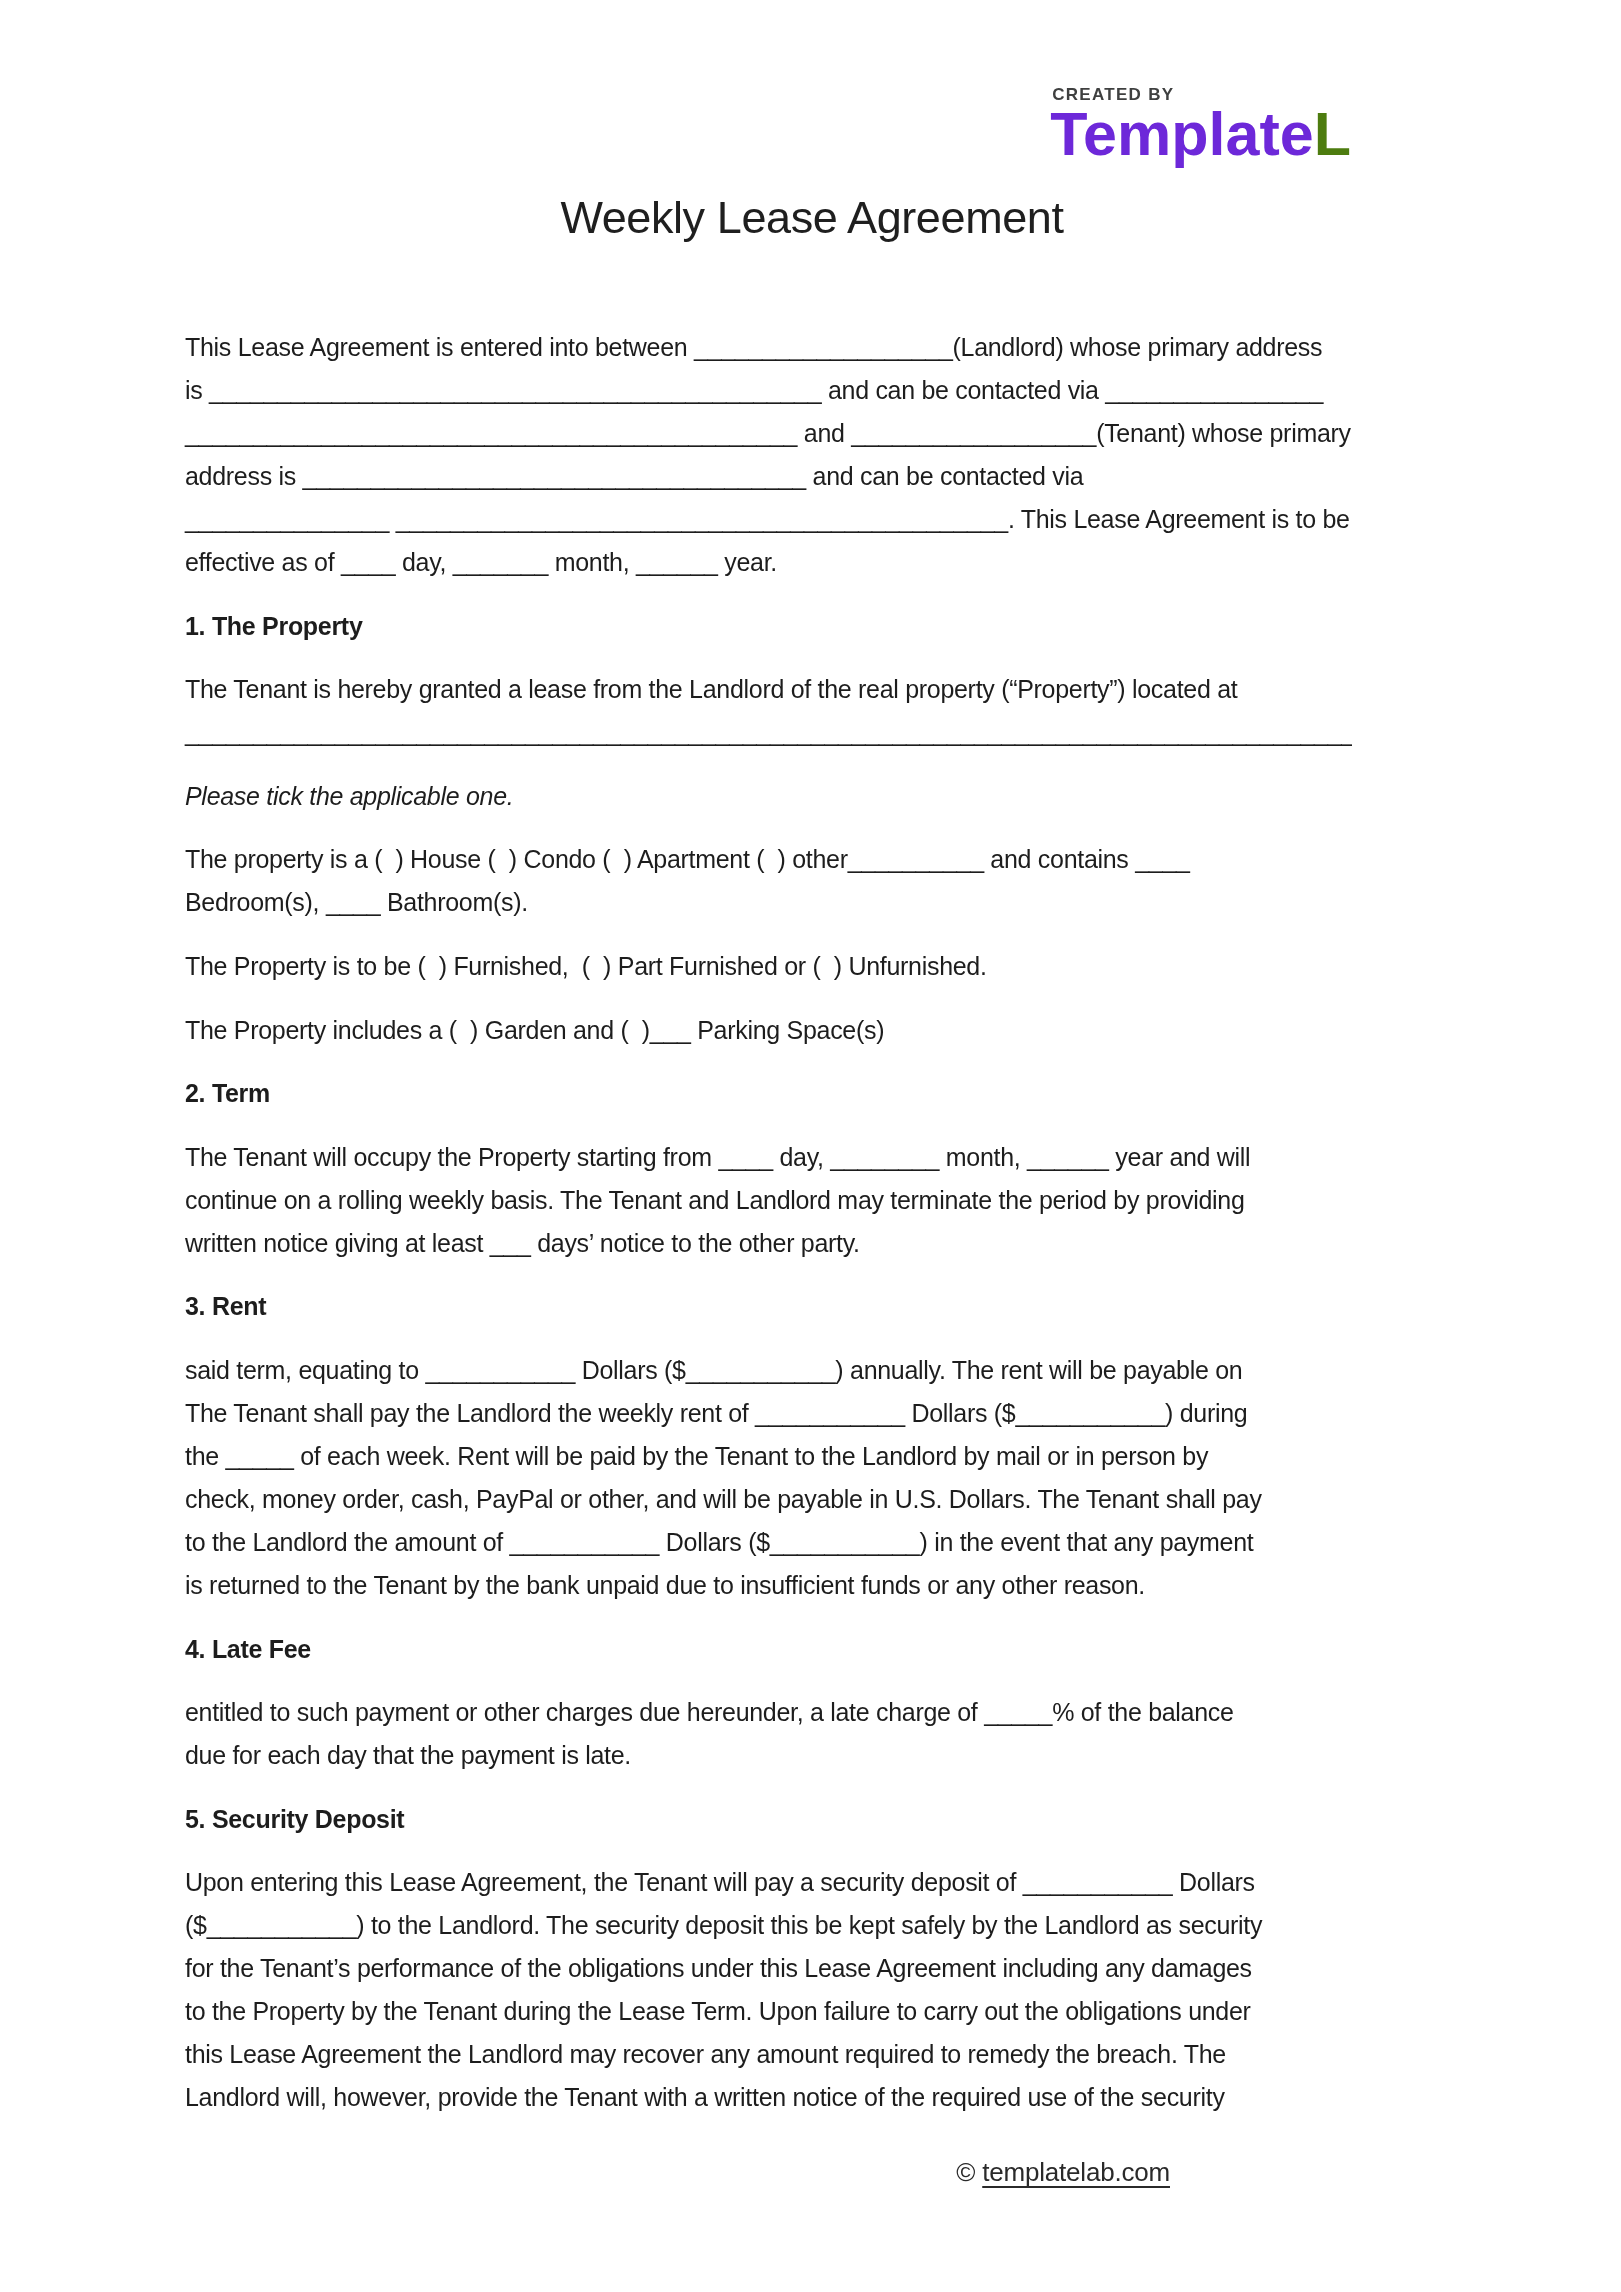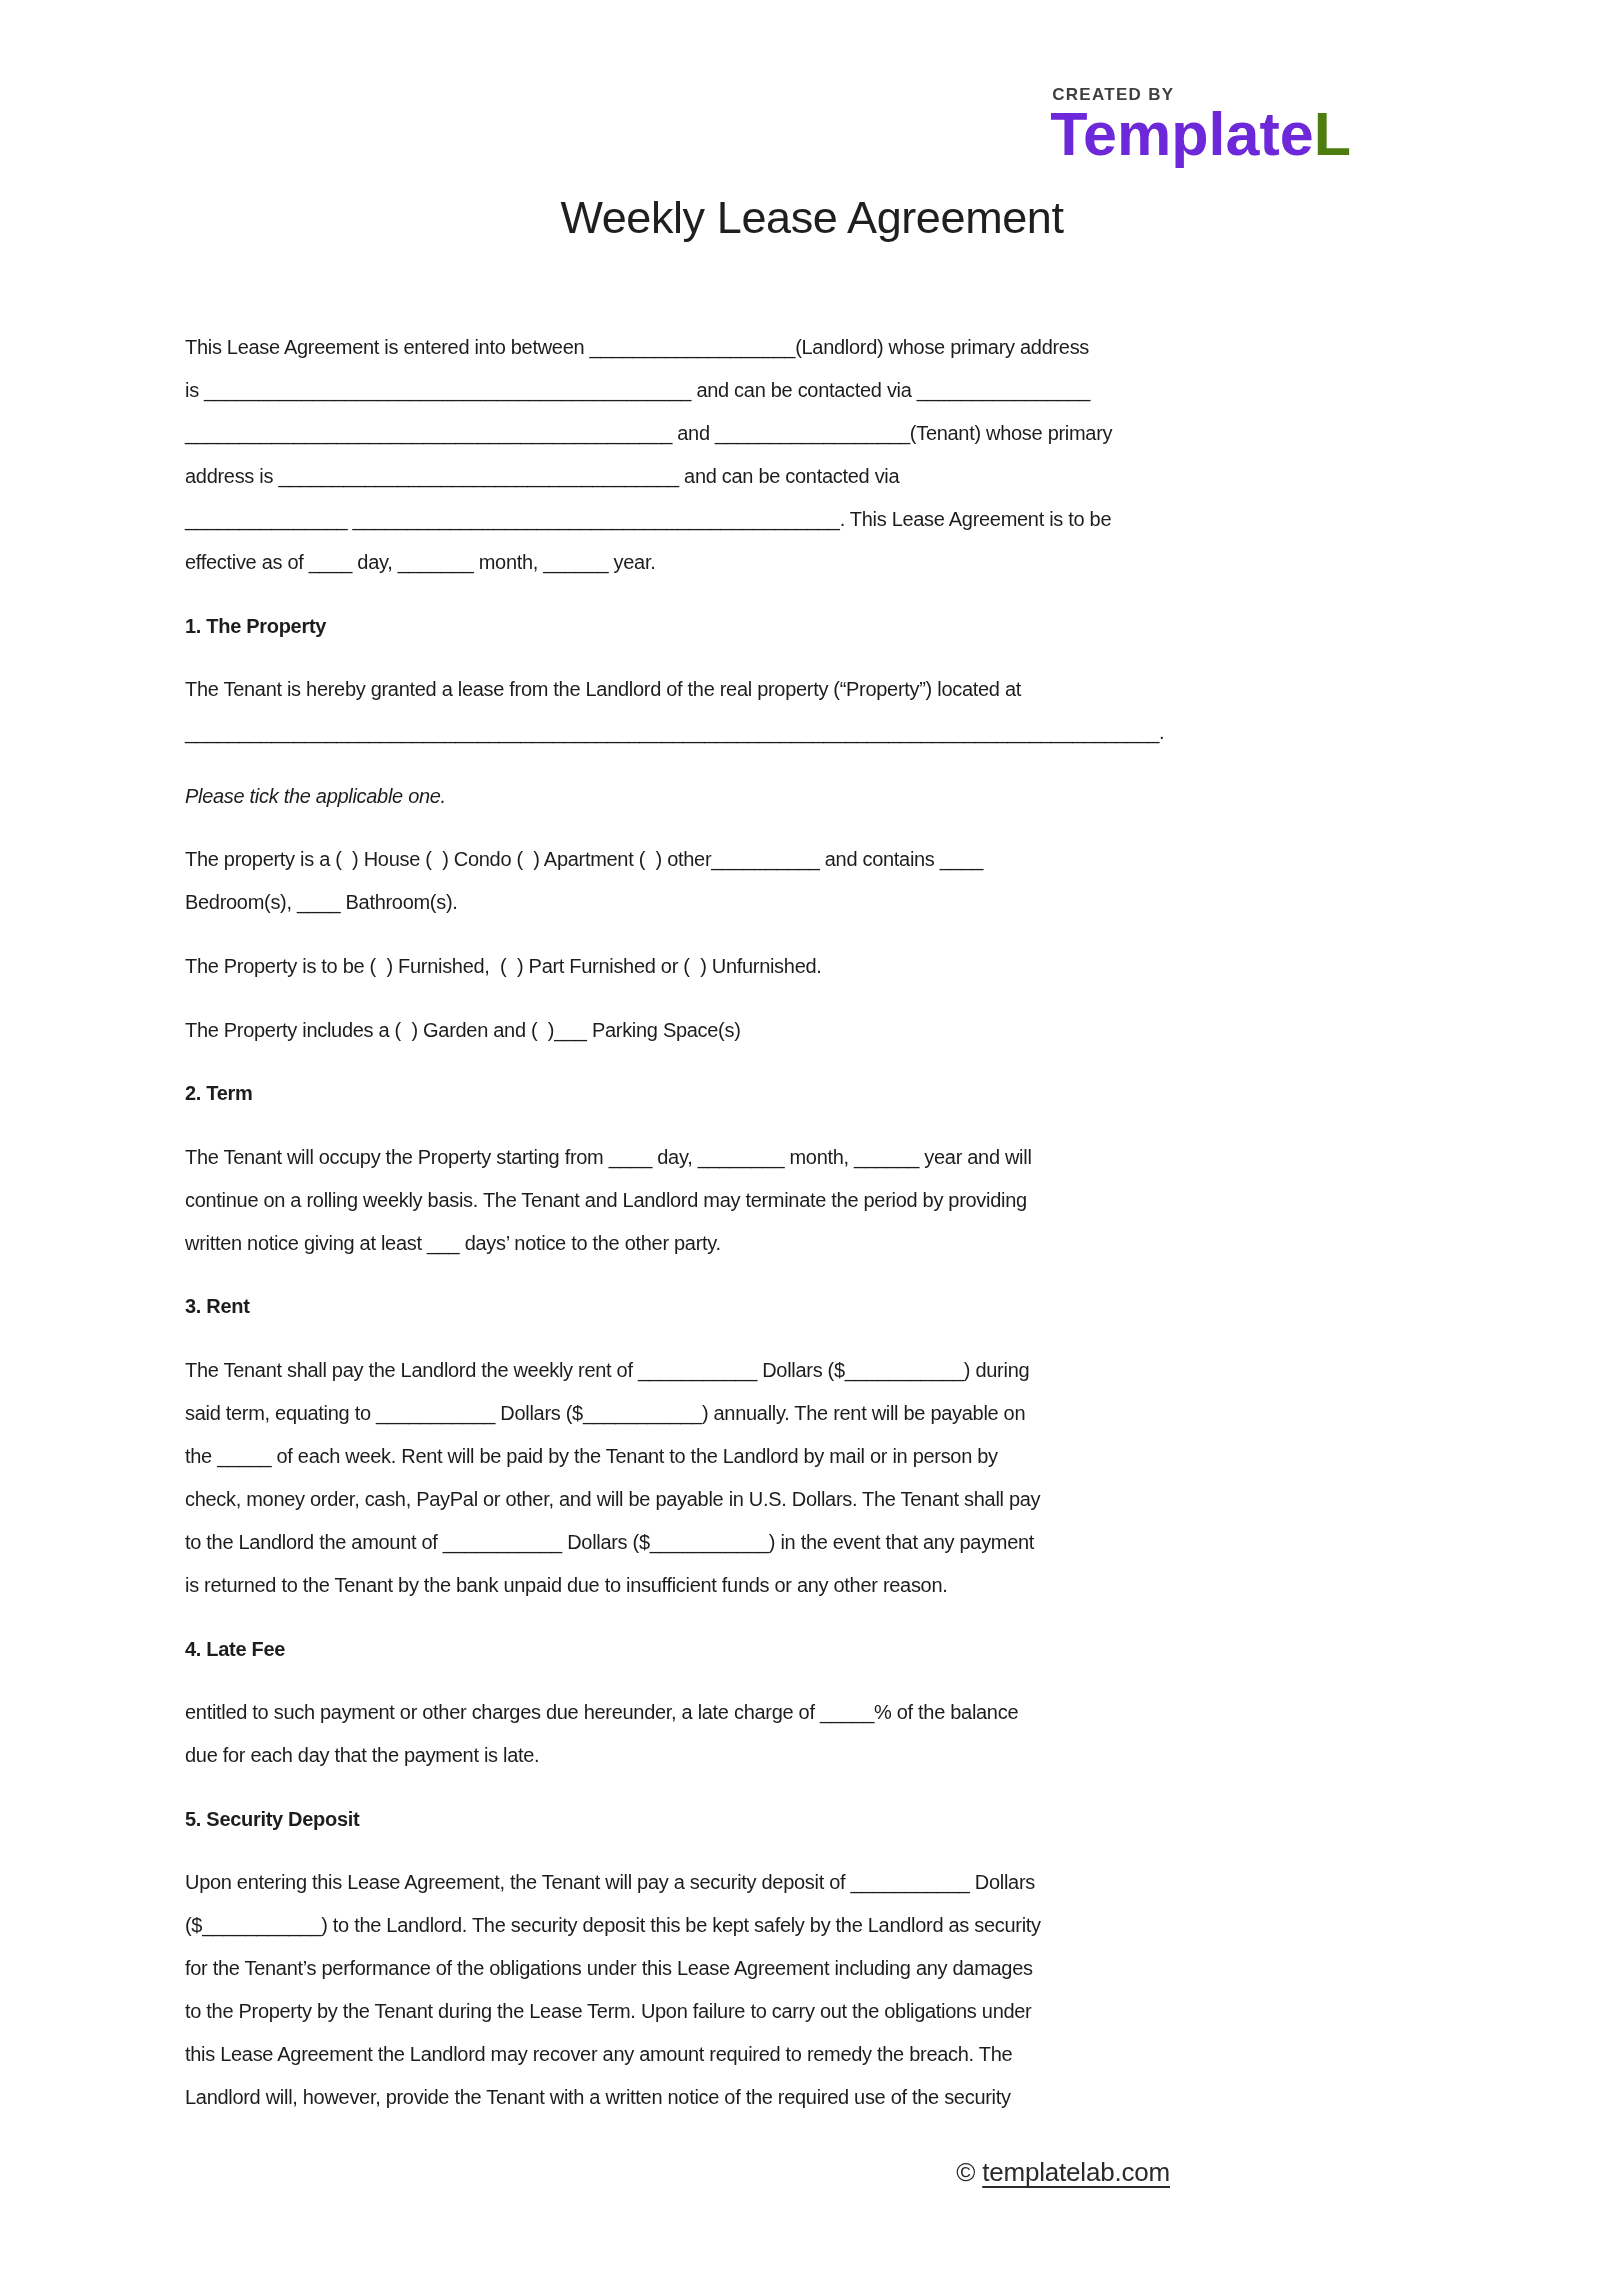--- a/index.html
+++ b/index.html
@@ -14,21 +14,21 @@
   .brand{font-size:61px;font-weight:bold;letter-spacing:0px;line-height:57px;white-space:nowrap;}
   .brand-dark{color:#6d28d9;}
   .brand-red{color:#4d7c0f;position:relative;display:inline-block;}
   .flask{position:absolute;left:43px;bottom:6.3px;width:23px;height:30px;pointer-events:none;}
   
   .title{
     margin:192px 0 82px 0;font-size:45px;font-weight:400;line-height:52px;
     text-align:center;color:#1f1f1f;letter-spacing:-0.4px;
   }
   
-  .body-text{font-size:20px;line-height:43px;letter-spacing:-0.3px;}
+  .body-text{font-size:25px;line-height:43px;letter-spacing:-0.3px;}
   .block{margin:0 0 20.6px 0;}
   .block.heading{font-weight:bold;}
   .block.para-italic{font-style:italic;}
   .line{white-space:pre;}
   
   .footer{
     position:absolute;top:2157px;right:182px;font-size:26px;color:#2a2a2a;
     letter-spacing:-0.2px;white-space:nowrap;
   }
   .flink{text-decoration:underline;text-underline-offset:4.5px;cursor:pointer;}
@@ -85,22 +85,22 @@
         </div>
         <div class="block para">
           <div class="line">The Tenant will occupy the Property starting from ____ day, ________ month, ______ year and will</div>
           <div class="line">continue on a rolling weekly basis. The Tenant and Landlord may terminate the period by providing</div>
           <div class="line">written notice giving at least ___ days’ notice to the other party.</div>
         </div>
         <div class="block heading">
           <div class="line">3. Rent</div>
         </div>
         <div class="block para">
+          <div class="line">said term, equating to ___________ Dollars ($___________) annually. The rent will be payable on</div>
           <div class="line">The Tenant shall pay the Landlord the weekly rent of ___________ Dollars ($___________) during</div>
-          <div class="line">said term, equating to ___________ Dollars ($___________) annually. The rent will be payable on</div>
           <div class="line">the _____ of each week. Rent will be paid by the Tenant to the Landlord by mail or in person by</div>
           <div class="line">check, money order, cash, PayPal or other, and will be payable in U.S. Dollars. The Tenant shall pay</div>
           <div class="line">to the Landlord the amount of ___________ Dollars ($___________) in the event that any payment</div>
           <div class="line">is returned to the Tenant by the bank unpaid due to insufficient funds or any other reason.</div>
         </div>
         <div class="block heading">
           <div class="line">4. Late Fee</div>
         </div>
         <div class="block para">
           <div class="line">entitled to such payment or other charges due hereunder, a late charge of _____% of the balance</div>

